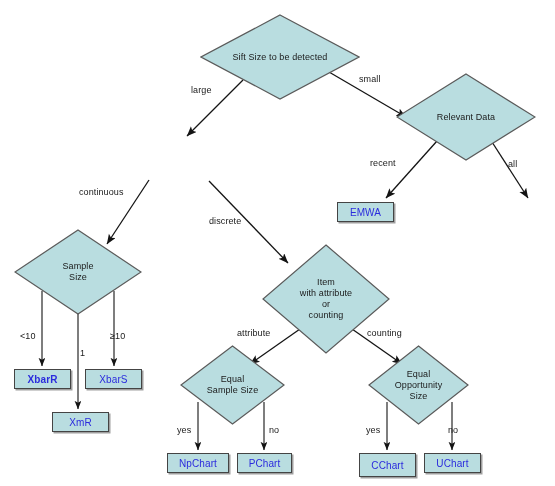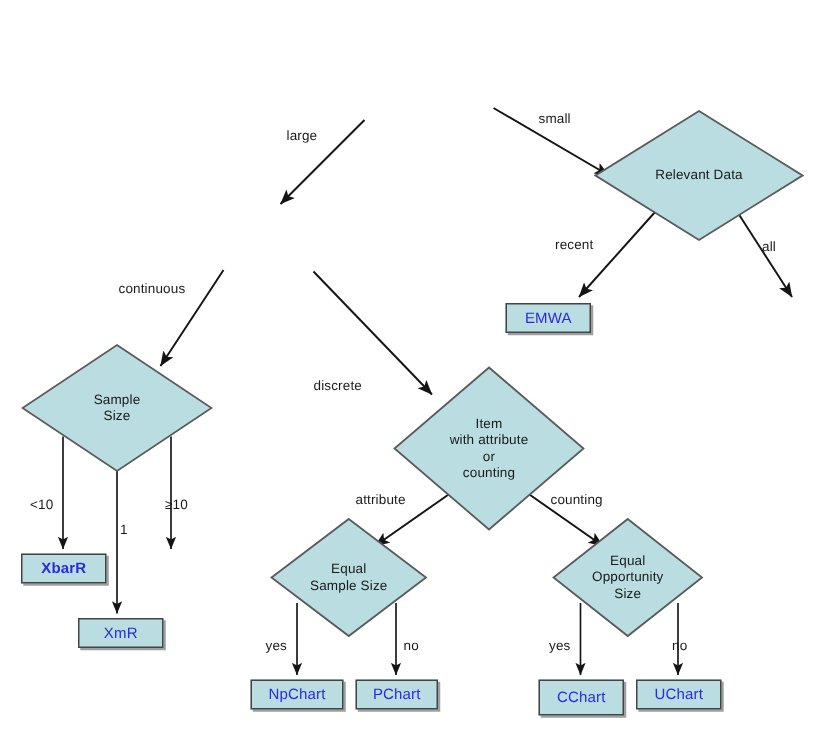--- a/index.html
+++ b/index.html
@@ -142,20 +142,26 @@
 
     <g>
       <line x1="387" y1="402" x2="387" y2="450" stroke="#141414" stroke-width="1.1" marker-end="url(#arrow)"></line>
     </g>
 
     <g>
       <line x1="452" y1="402" x2="452" y2="450" stroke="#141414" stroke-width="1.1" marker-end="url(#arrow)"></line>
     </g>
   </svg>
 
+  <div class="diamond" style="left:200px; top:14px; width:160px; height:86px;">
+    <svg class="dshape" viewBox="0 0 160 86" preserveAspectRatio="none">
+      <polygon points="80,1 159,43 80,85 1,43" fill="#b9dde0" stroke="#5a5a5a" stroke-width="1.2"></polygon>
+    </svg>
+    <div class="dlabel">Sift Size to be detected</div>
+  </div>
 
   <div class="diamond" style="left:396px; top:73px; width:140px; height:88px;">
     <svg class="dshape" viewBox="0 0 140 88" preserveAspectRatio="none">
       <polygon points="70,1 139,44 70,87 1,44" fill="#b9dde0" stroke="#5a5a5a" stroke-width="1.2"></polygon>
     </svg>
     <div class="dlabel">Relevant Data</div>
   </div>
 
 
   <div class="diamond" style="left:14px; top:229px; width:128px; height:86px;">
@@ -191,20 +197,23 @@
     <div class="dlabel">Equal
 Opportunity
 Size</div>
   </div>
 
   <div class="box" style="left:337px; top:202px; width:57px; height:20px;">
     <span>EMWA</span>
   </div>
   <div class="box" style="left:14px; top:369px; width:57px; height:20px;font-weight:bold;">
     <span>XbarR</span>
+  </div>
+  <div class="box" style="left:85px; top:369px; width:57px; height:20px;">
+    <span>XbarS</span>
   </div>
   <div class="box" style="left:52px; top:412px; width:57px; height:20px;">
     <span>XmR</span>
   </div>
   <div class="box" style="left:167px; top:453px; width:62px; height:20px;">
     <span>NpChart</span>
   </div>
   <div class="box" style="left:237px; top:453px; width:55px; height:20px;">
     <span>PChart</span>
   </div>
@@ -213,21 +222,21 @@
   </div>
   <div class="box" style="left:424px; top:453px; width:57px; height:20px;">
     <span>UChart</span>
   </div>
 
   <div class="elabel" style="left:191px; top:85px;">large</div>
   <div class="elabel" style="left:359px; top:74px;">small</div>
   <div class="elabel" style="left:370px; top:158px;">recent</div>
   <div class="elabel" style="left:508px; top:159px;">all</div>
   <div class="elabel" style="left:79px; top:187px;">continuous</div>
-  <div class="elabel" style="left:209px; top:216px;margin-top:36px;">discrete</div>
+  <div class="elabel" style="left:209px; top:216px;">discrete</div>
   <div class="elabel" style="left:20px; top:331px;">&lt;10</div>
   <div class="elabel" style="left:80px; top:348px;">1</div>
   <div class="elabel" style="left:110px; top:331px;">≥10</div>
   <div class="elabel" style="left:237px; top:328px;">attribute</div>
   <div class="elabel" style="left:367px; top:328px;">counting</div>
   <div class="elabel" style="left:177px; top:425px;">yes</div>
   <div class="elabel" style="left:269px; top:425px;">no</div>
   <div class="elabel" style="left:366px; top:425px;">yes</div>
   <div class="elabel" style="left:448px; top:425px;">no</div>
 

